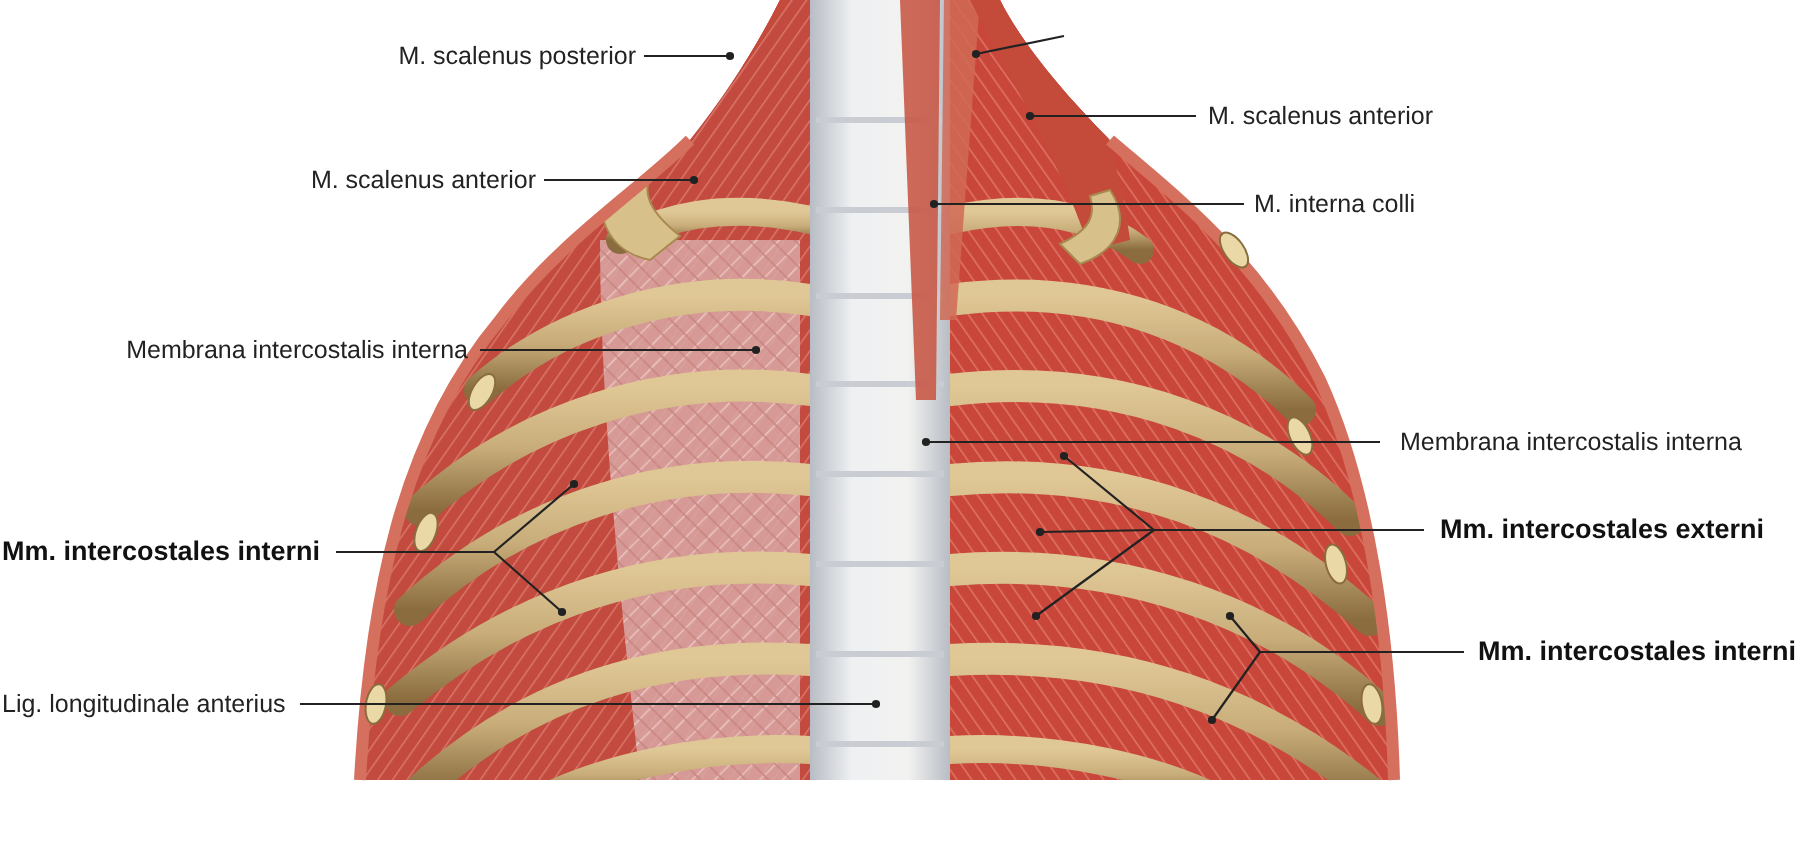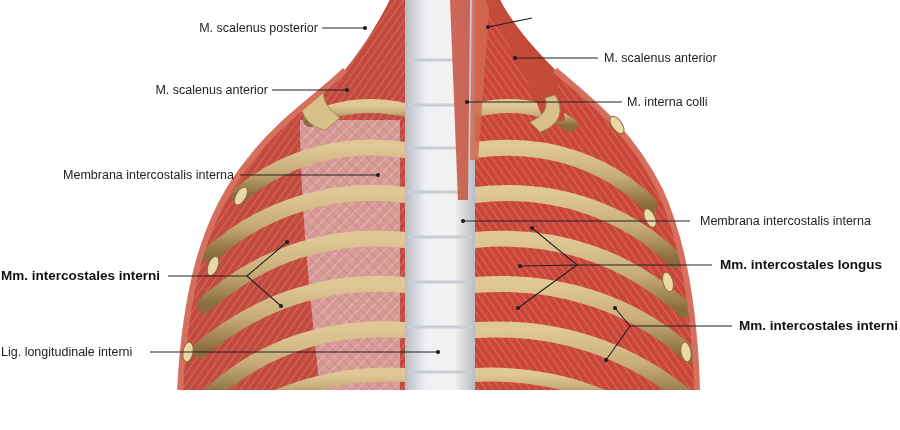--- a/index.html
+++ b/index.html
@@ -145,19 +145,19 @@
       <circle cx="615" cy="308" r="1.5"></circle>
     <line x1="630" y1="326" x2="606" y2="360"></line>
       <circle cx="606" cy="360" r="1.5"></circle>
   </g>
 </svg>
 
 <div class="label right" style="right:582px; top:21px;">M. scalenus posterior</div>
 <div class="label right" style="right:632px; top:83px;">M. scalenus anterior</div>
 <div class="label right" style="right:666px; top:168px;">Membrana intercostalis interna</div>
 <div class="label bold" style="left:1px; top:269px;">Mm. intercostales interni</div>
-<div class="label" style="left:1px; top:345px;">Lig. longitudinale interni</div>
+<div class="label" style="left:1px; top:345px;">Lig. longitudinale anterius</div>
 
 <div class="label" style="left:604px; top:51px;">M. scalenus anterior</div>
 <div class="label" style="left:627px; top:95px;">M. interna colli</div>
 <div class="label" style="left:700px; top:214px;">Membrana intercostalis interna</div>
-<div class="label bold" style="left:720px; top:258px;">Mm. intercostales longus</div>
+<div class="label bold" style="left:720px; top:258px;">Mm. intercostales externi</div>
 <div class="label bold" style="left:739px; top:319px;">Mm. intercostales interni</div>
 
 </body></html>

